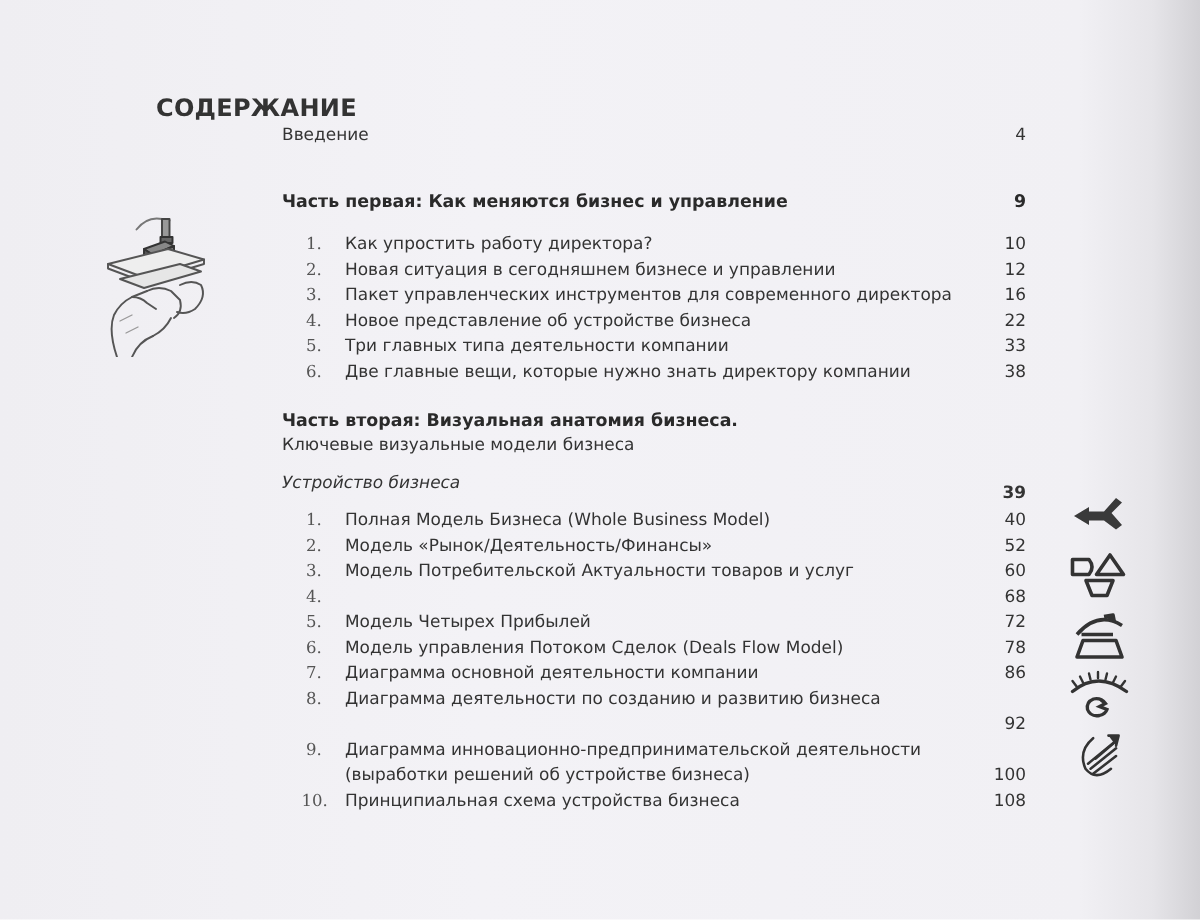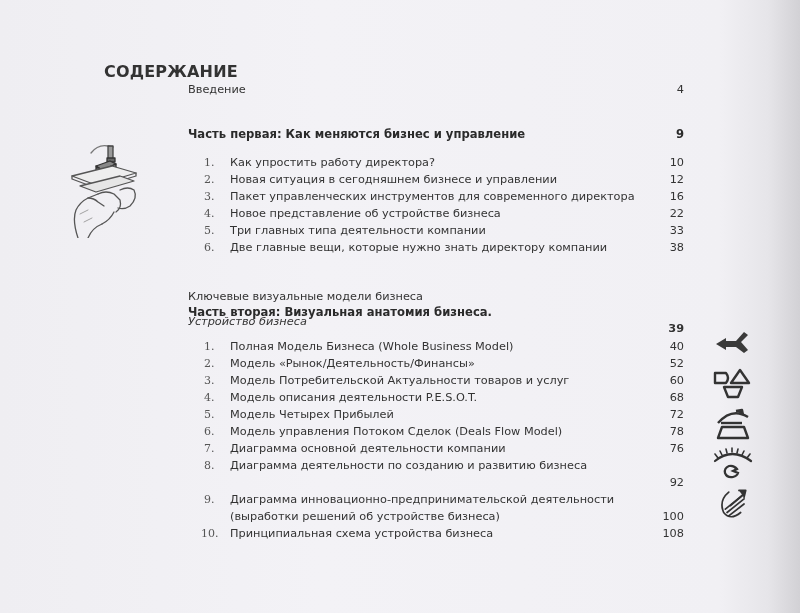--- a/index.html
+++ b/index.html
@@ -71,21 +71,21 @@
     <span class="num">5.</span>
     <span class="text">Три главных типа деятельности компании</span>
     <span class="page-no">33</span>
   </div>
   <div class="row numbered" style="top:239px;">
     <span class="num">6.</span>
     <span class="text">Две главные вещи, которые нужно знать директору компании</span>
     <span class="page-no">38</span>
   </div>
 
-  <div class="row bold" style="top:272px;margin-top:32px;">
+  <div class="row bold" style="top:272px;">
     <span class="text">Часть вторая: Визуальная анатомия бизнеса.</span>
   </div>
   <div class="row" style="top:288px;">
     <span class="text">Ключевые визуальные модели бизнеса</span>
     <span class="page-no" style="font-weight:bold;margin-top:32px;">39</span>
   </div>
   <div class="row italic" style="top:313px;">
     <span class="text">Устройство бизнеса</span>
   </div>
 
@@ -99,37 +99,36 @@
     <span class="text">Модель «Рынок/Деятельность/Финансы»</span>
     <span class="page-no">52</span>
   </div>
   <div class="row numbered" style="top:372px;">
     <span class="num">3.</span>
     <span class="text">Модель Потребительской Актуальности товаров и услуг</span>
     <span class="page-no">60</span>
   </div>
   <div class="row numbered" style="top:389px;">
     <span class="num">4.</span>
-    <span class="text">Модель описания деятельности P.E.S.O.T.</span>
     <span class="page-no">68</span>
   </div>
   <div class="row numbered" style="top:406px;">
     <span class="num">5.</span>
     <span class="text">Модель Четырех Прибылей</span>
     <span class="page-no">72</span>
   </div>
   <div class="row numbered" style="top:423px;">
     <span class="num">6.</span>
     <span class="text">Модель управления Потоком Сделок (Deals Flow Model)</span>
     <span class="page-no">78</span>
   </div>
   <div class="row numbered" style="top:440px;">
     <span class="num">7.</span>
     <span class="text">Диаграмма основной деятельности компании</span>
-    <span class="page-no">76</span>
+    <span class="page-no">86</span>
   </div>
   <div class="row numbered" style="top:457px;">
     <span class="num">8.</span>
     <span class="text">Диаграмма деятельности по созданию и развитию бизнеса</span>
   </div>
   <div class="row numbered" style="top:474px;">
     <span class="page-no">92</span>
   </div>
   <div class="row numbered" style="top:491px;">
     <span class="num">9.</span>

